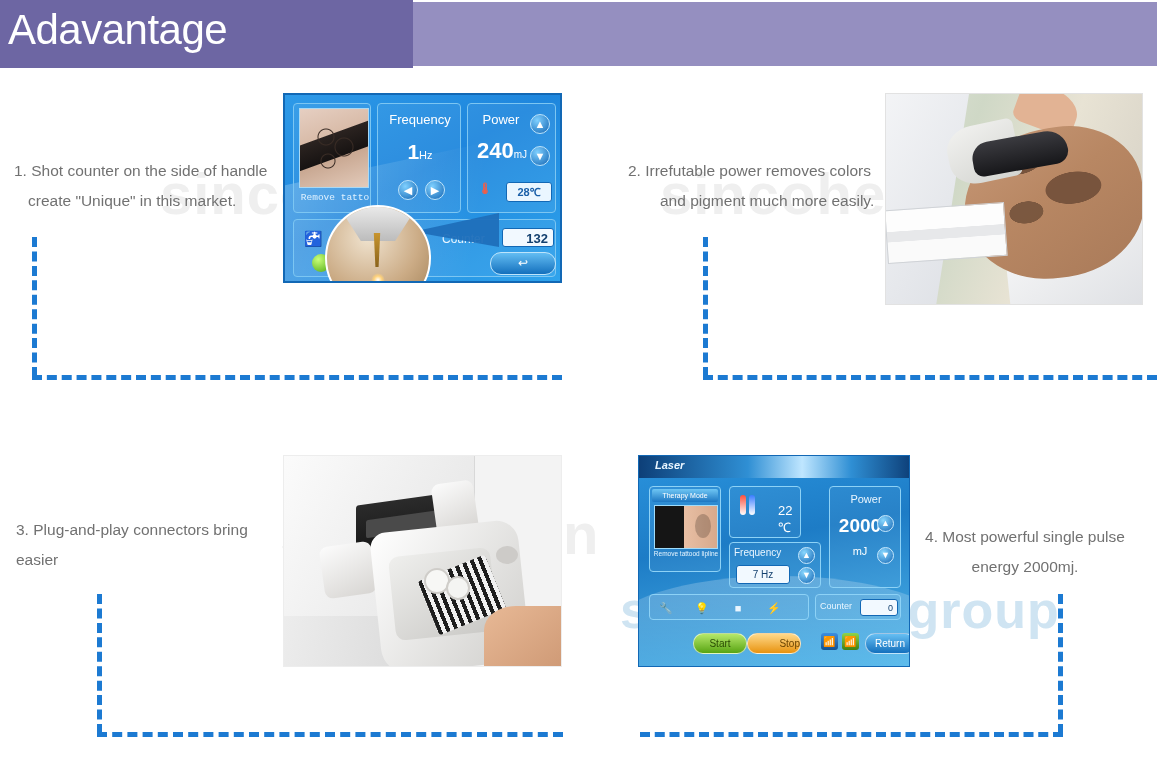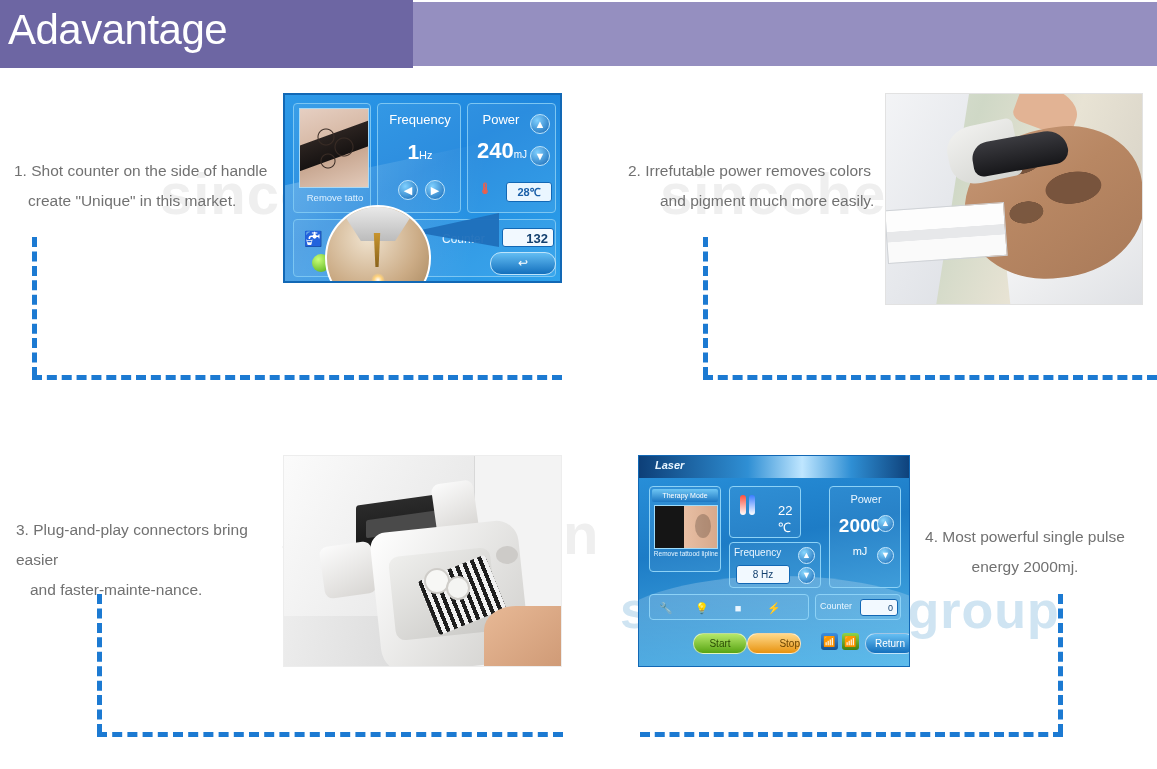--- a/index.html
+++ b/index.html
@@ -56,21 +56,21 @@
   .b-pow{left:182px;top:8px;width:89px;height:110px;}
   .b-bot{left:8px;top:124px;width:263px;height:58px;}
   .tatphoto{position:absolute;left:5px;top:4px;width:68px;height:78px;
     background:linear-gradient(160deg,#e6cfc2 0%,#d9bca9 35%,#2b2320 36%,#171312 60%,#c9a892 61%,#e3cbbb 100%);
     border:1px solid #a8d9f5;overflow:hidden;}
   .tatphoto:after{content:"";position:absolute;left:10px;top:12px;width:46px;height:50px;
     background:
       radial-gradient(circle at 16px 16px, transparent 7px,#3a2c25 8px, transparent 9px),
       radial-gradient(circle at 34px 26px, transparent 8px,#3a2c25 9px, transparent 10px),
       radial-gradient(circle at 18px 40px, transparent 6px,#3a2c25 7px, transparent 8px);}
-  .lbl{position:absolute;color:#eaf6ff;font-size:9px;font-family:Liberation Sans, sans-serif;}
+  .lbl{position:absolute;color:#eaf6ff;font-size:9px;font-family:Liberation Mono, monospace;}
   .lbl-remove{left:6px;top:88px;width:70px;text-align:center;color:#dff1ff;font-size:9.5px;}
   .tx-freq{position:absolute;left:0;top:8px;width:84px;text-align:center;color:#ffffff;font-size:13px;}
   .tx-freqv{position:absolute;left:0;top:36px;width:84px;text-align:center;color:#ffffff;font-size:21px;font-weight:700;}
   .tx-freqv small{font-size:11px;font-weight:400;}
   .tx-pow{position:absolute;left:0;top:8px;width:66px;text-align:center;color:#ffffff;font-size:13px;}
   .tx-powv{position:absolute;left:9px;top:34px;width:68px;color:#ffffff;font-size:22px;font-weight:700;}
   .tx-powv small{font-size:10px;font-weight:400;}
   .arrcirc{position:absolute;width:18px;height:18px;border-radius:50%;
     background:radial-gradient(circle at 35% 30%,#7fd0ff,#1466b4);border:1px solid #bde4fb;
     color:#fff;font-size:11px;line-height:18px;text-align:center;}
@@ -190,21 +190,20 @@
 <div class="caption cap1">
   <span>1. Shot counter on the side of handle</span>
   <span class="l2">create "Unique" in this market.</span>
 </div>
 <div class="caption cap2">
   <span>2. Irrefutable power removes colors</span>
   <span class="l2">and pigment much more easily.</span>
 </div>
 <div class="caption cap3">
   <span>3. Plug-and-play connectors bring easier</span>
-  <span class="l2">and faster-mainte-nance.</span>
 </div>
 <div class="caption cap4">
   <span>4. Most powerful single pulse</span>
   <span class="l2">energy 2000mj.</span>
 </div>
 
 <div class="br" style="left:32px;top:237px;width:530px;height:140px;">
   <div class="v" style="left:0;top:0;height:140px;"></div>
   <div class="h" style="left:0;top:138px;width:530px;"></div>
 </div>
@@ -304,21 +303,21 @@
     <div class="modelbl">Remove tattood lipline</div>
   </div>
 
   <div class="d4box b4-temp">
     <div class="thermo4"><i></i><i class="b"></i></div>
     <div class="temp4">22 ℃</div>
   </div>
 
   <div class="d4box b4-freq">
     <div class="freq4">Frequency</div>
-    <div class="freqbox4">8 Hz</div>
+    <div class="freqbox4">7 Hz</div>
     <div class="ar4" style="right:5px;top:4px;">▲</div>
     <div class="ar4" style="right:5px;top:24px;">▼</div>
   </div>
 
   <div class="d4box b4-pow">
     <div class="pw4">Power</div>
     <div class="pwv4">2000</div>
     <div class="pwu4">mJ</div>
     <div class="ar4" style="right:6px;top:28px;">▲</div>
     <div class="ar4" style="right:6px;top:60px;">▼</div>

